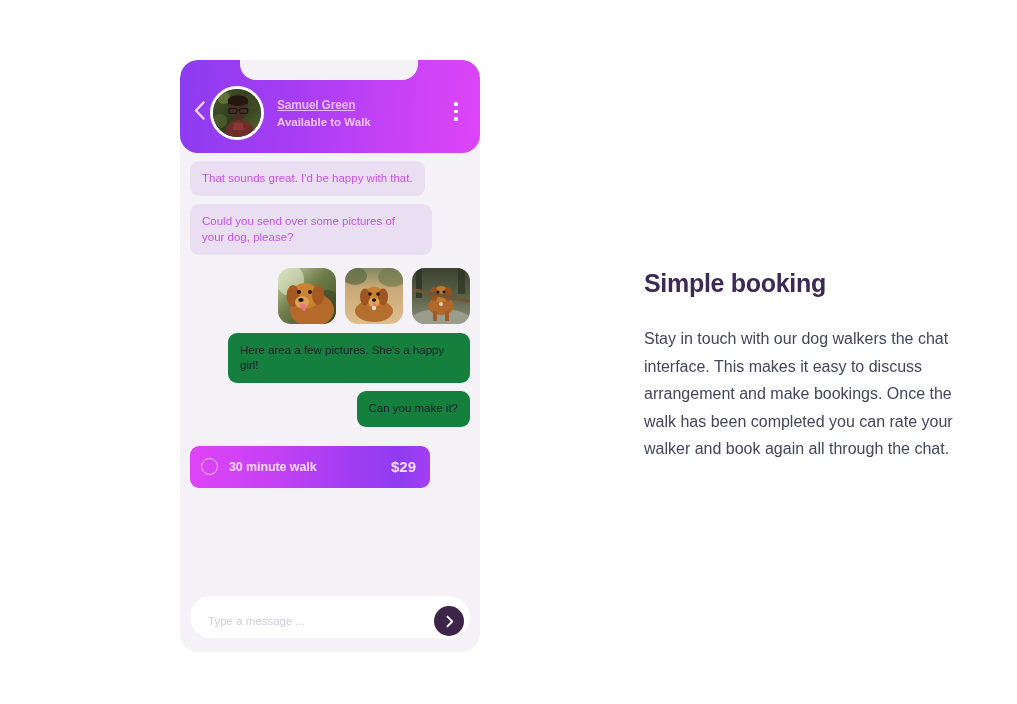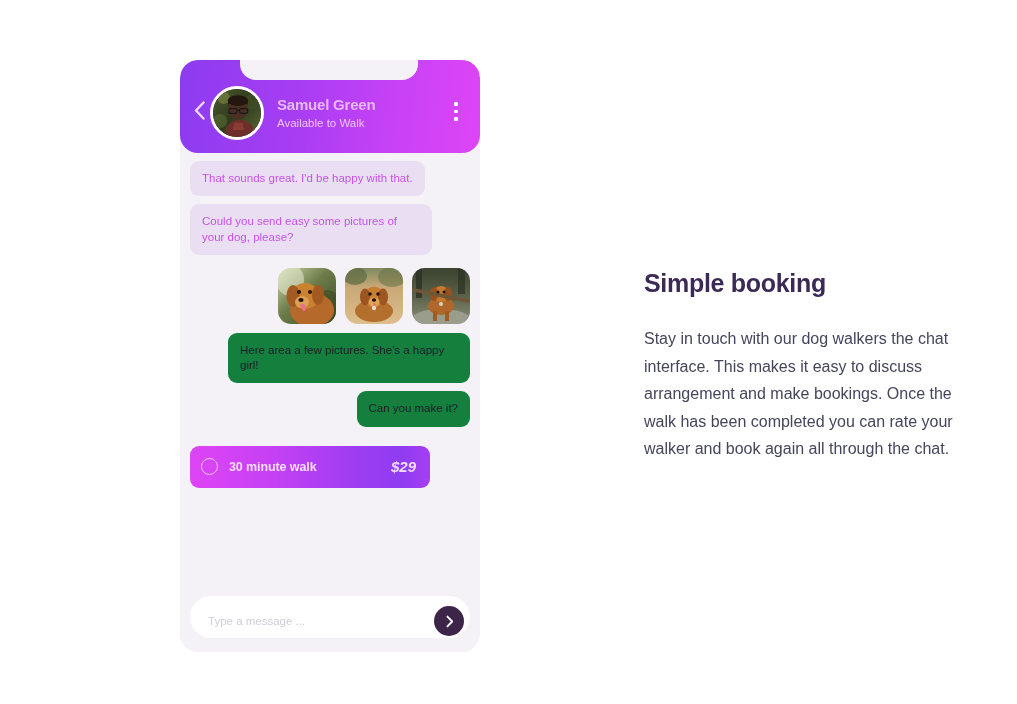--- a/index.html
+++ b/index.html
@@ -84,30 +84,31 @@
   }
   .avatar svg { display: block; width: 100%; height: 100%; }
 
   .header-text {
     flex: 1 1 auto;
     margin-left: 13px;
     margin-top: 14px;
     min-width: 0;
   }
   .header-name {
-    font-size: 15px;
+    font-size: 12px;
     font-weight: bold;
     color: #e8b8fb;
     letter-spacing: -0.2px;
     line-height: 1.25;
     white-space: nowrap;
+    text-decoration: underline;
   }
   .header-status {
     font-size: 11.5px;
-    font-weight: normal;
+    font-weight: bold;
     color: #eec4fd;
     margin-top: 3px;
     line-height: 1.2;
     white-space: nowrap;
   }
 
   .kebab {
     flex: 0 0 auto;
     width: 20px;
     height: 30px;
@@ -203,21 +204,20 @@
     font-weight: bold;
     color: #f3ddfd;
     text-align: left;
     letter-spacing: -0.1px;
   }
   .option-price {
     flex: 0 0 auto;
     font-size: 15px;
     font-weight: bold;
     color: #f3ddfd;
-    font-style: italic;
   }
 
   
   .composer-wrap {
     flex: 0 0 auto;
     padding: 4px 10px 14px 10px;
   }
   .composer {
     position: relative;
     display: flex;
@@ -332,21 +332,21 @@
       </div>
     </div>
 
     <div class="chat-body">
 
       <div class="msg-row left">
         <div class="bubble received">That sounds great. I'd be happy with that.</div>
       </div>
 
       <div class="msg-row left">
-        <div class="bubble received">Could you send easy some pictures of your dog, please?</div>
+        <div class="bubble received">Could you send over some pictures of your dog, please?</div>
       </div>
 
       <div class="photo-row">
         <div class="photo">
           <svg viewBox="0 0 58 56" aria-hidden="true">
             <defs>
               <linearGradient id="bg1" x1="0" y1="0" x2="1" y2="1">
                 <stop offset="0" stop-color="#cfd9b4"></stop>
                 <stop offset="0.45" stop-color="#6d7c48"></stop>
                 <stop offset="1" stop-color="#404d27"></stop>

